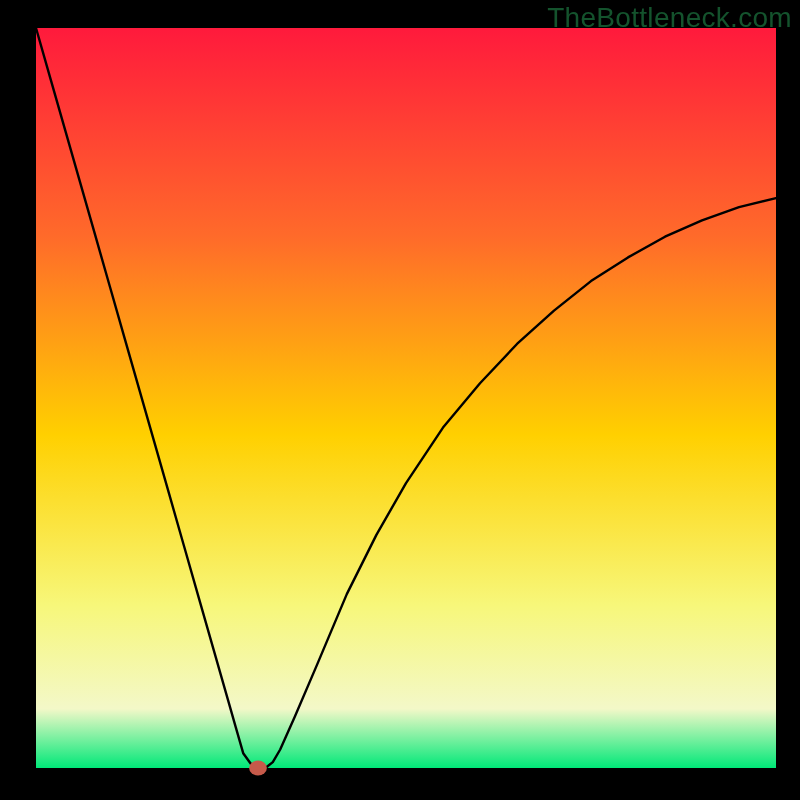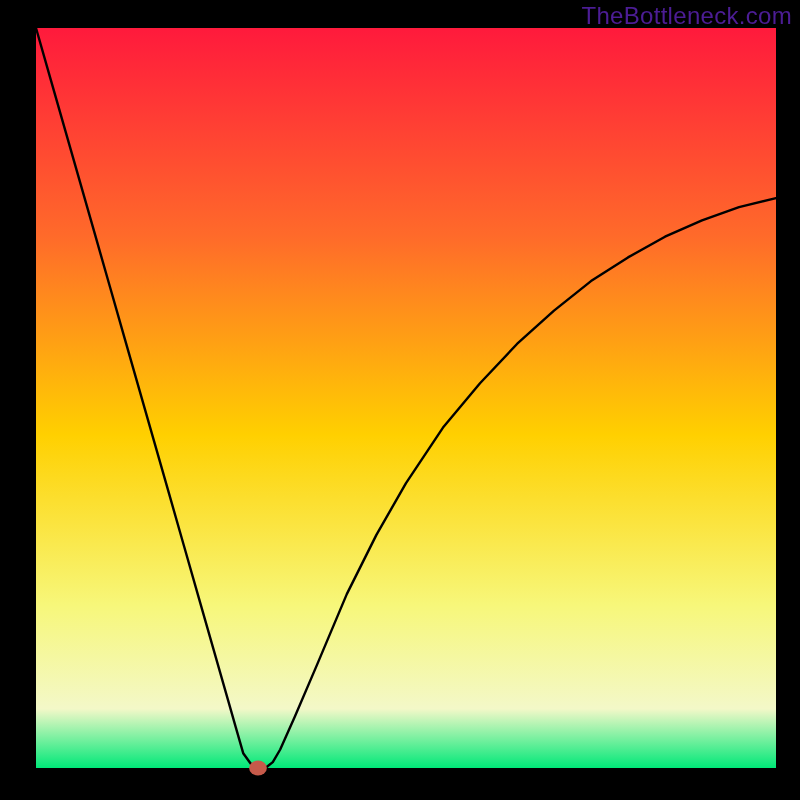--- a/index.html
+++ b/index.html
@@ -13,22 +13,22 @@
   }
   .container {
     position: relative;
     width: 800px;
     height: 800px;
   }
   .attribution {
     position: absolute;
     top: 2px;
     right: 8px;
-    color: #4c1d95;
-    font-size: 24px;
+    color: #14532d;
+    font-size: 28px;
     font-weight: 400;
     letter-spacing: 0.3px;
   }
   svg.chart {
     display: block;
   }
 </style>
 </head>
 <body>
 

